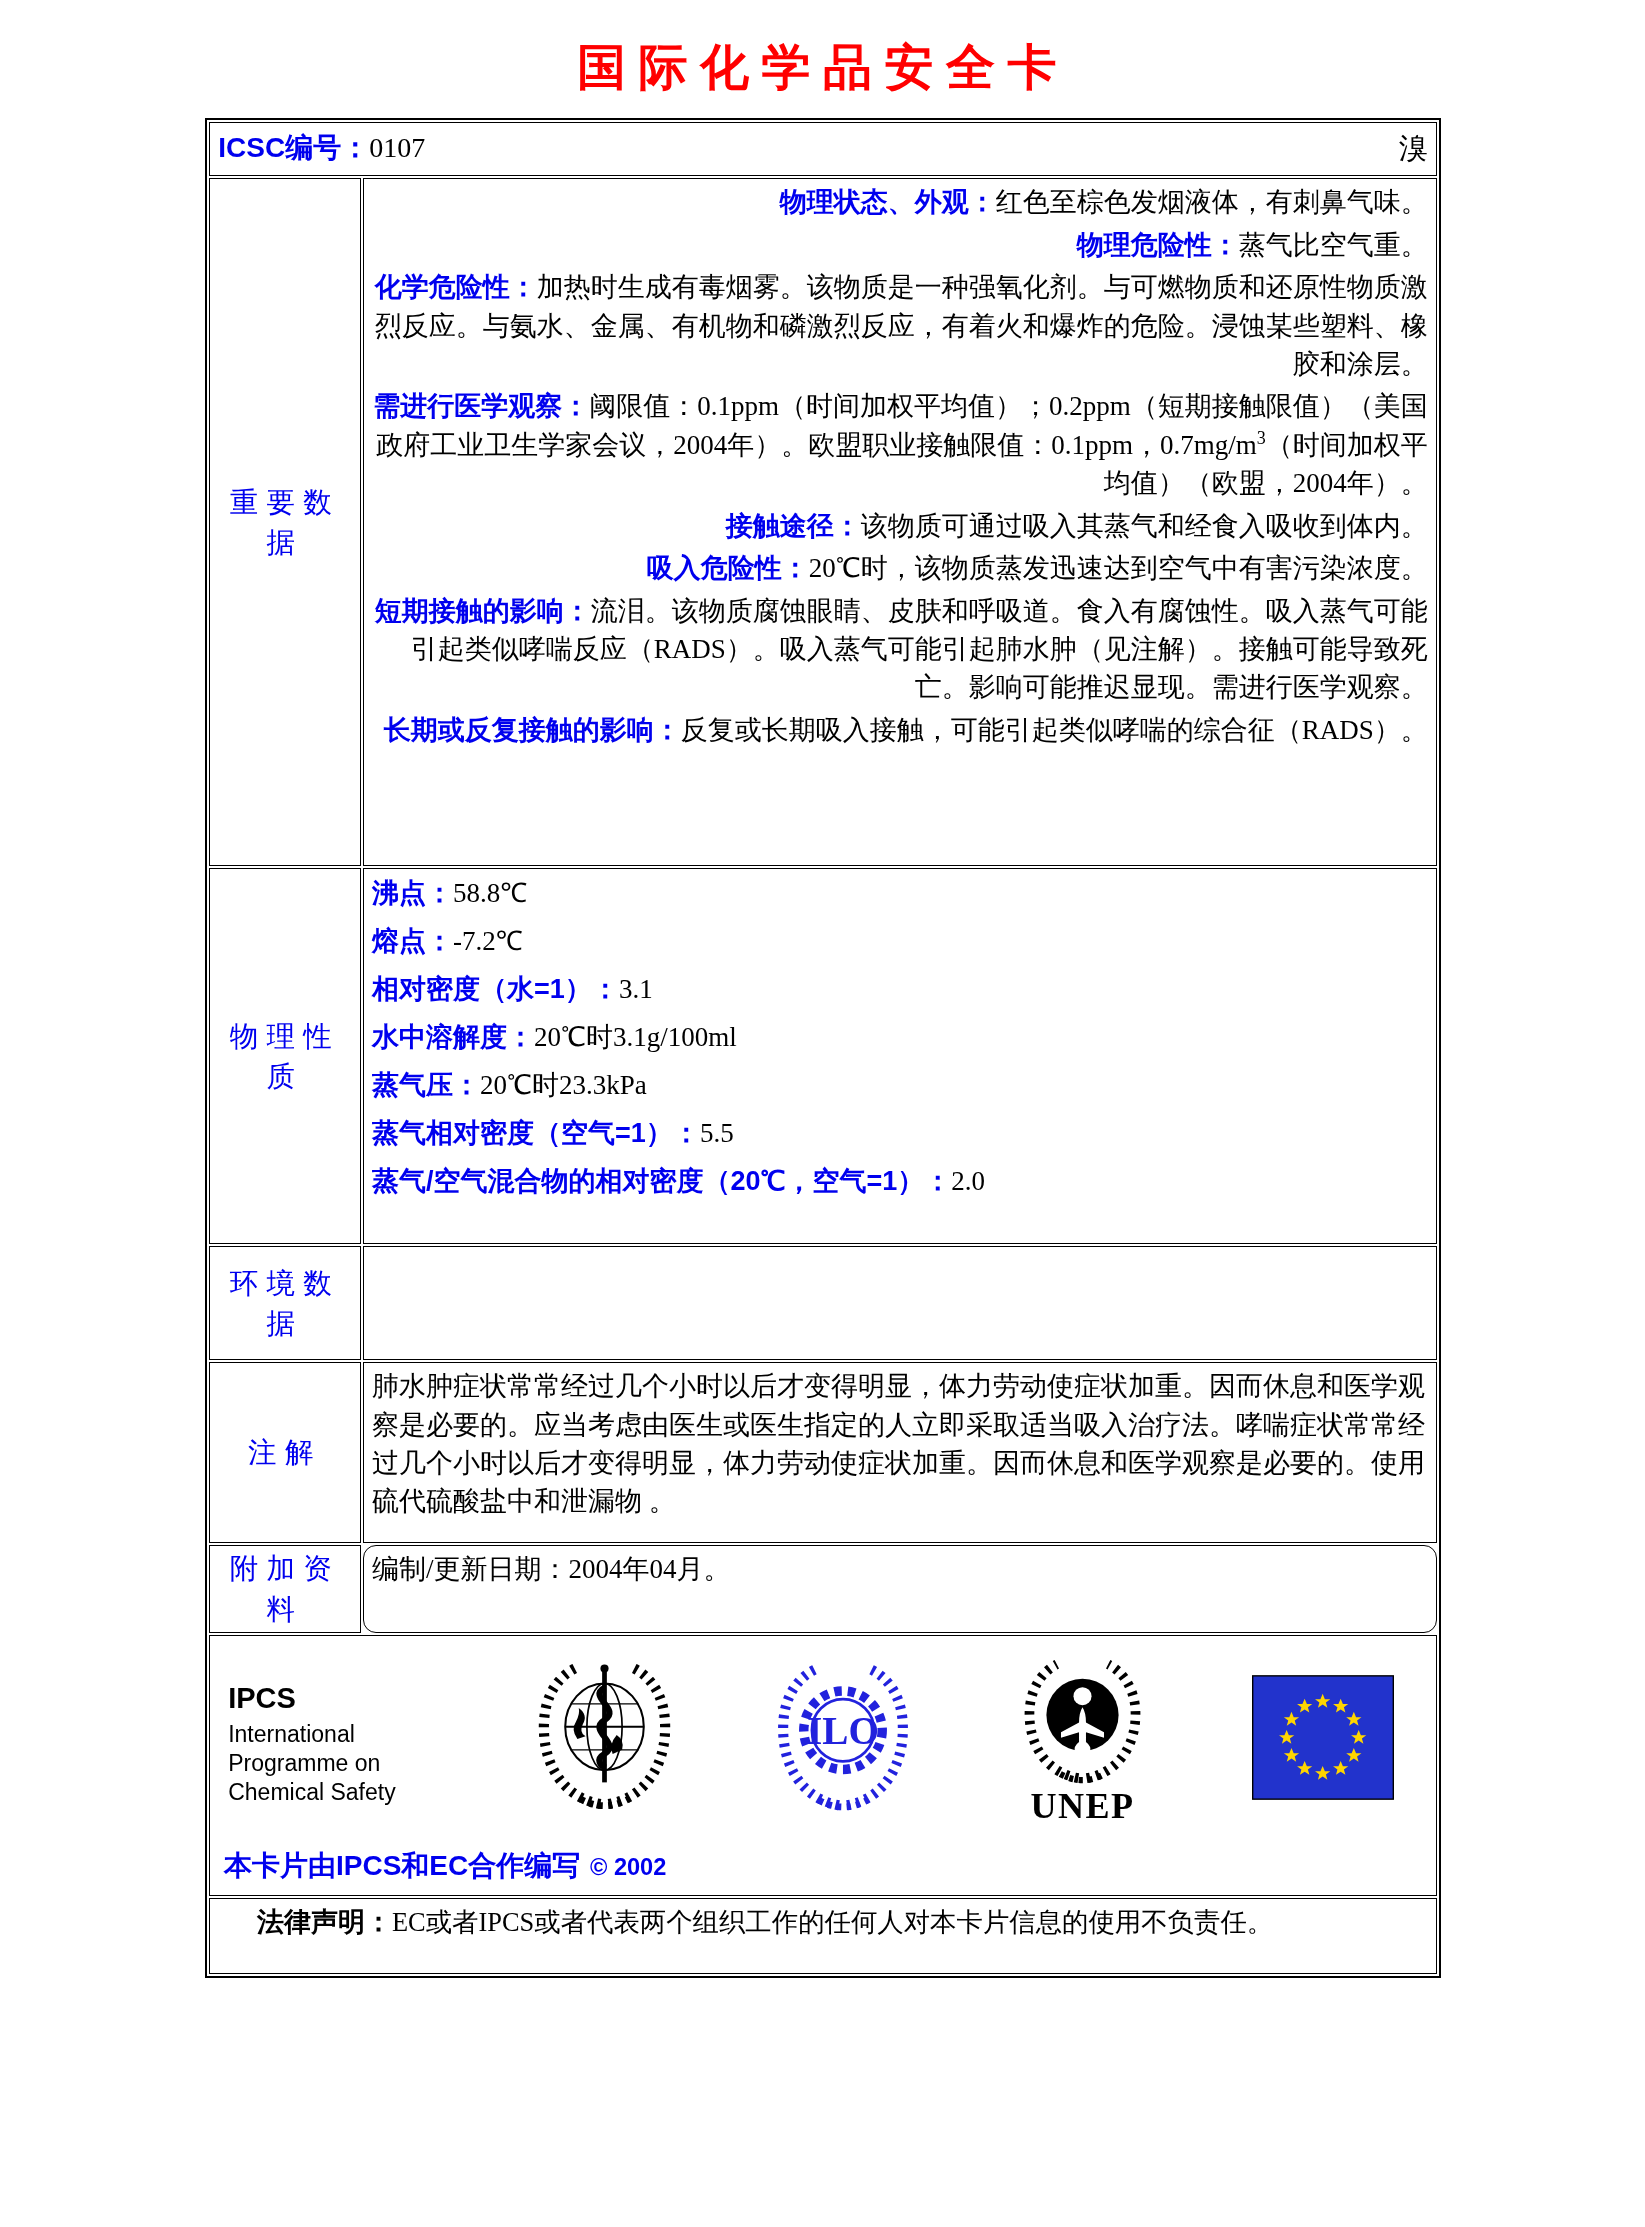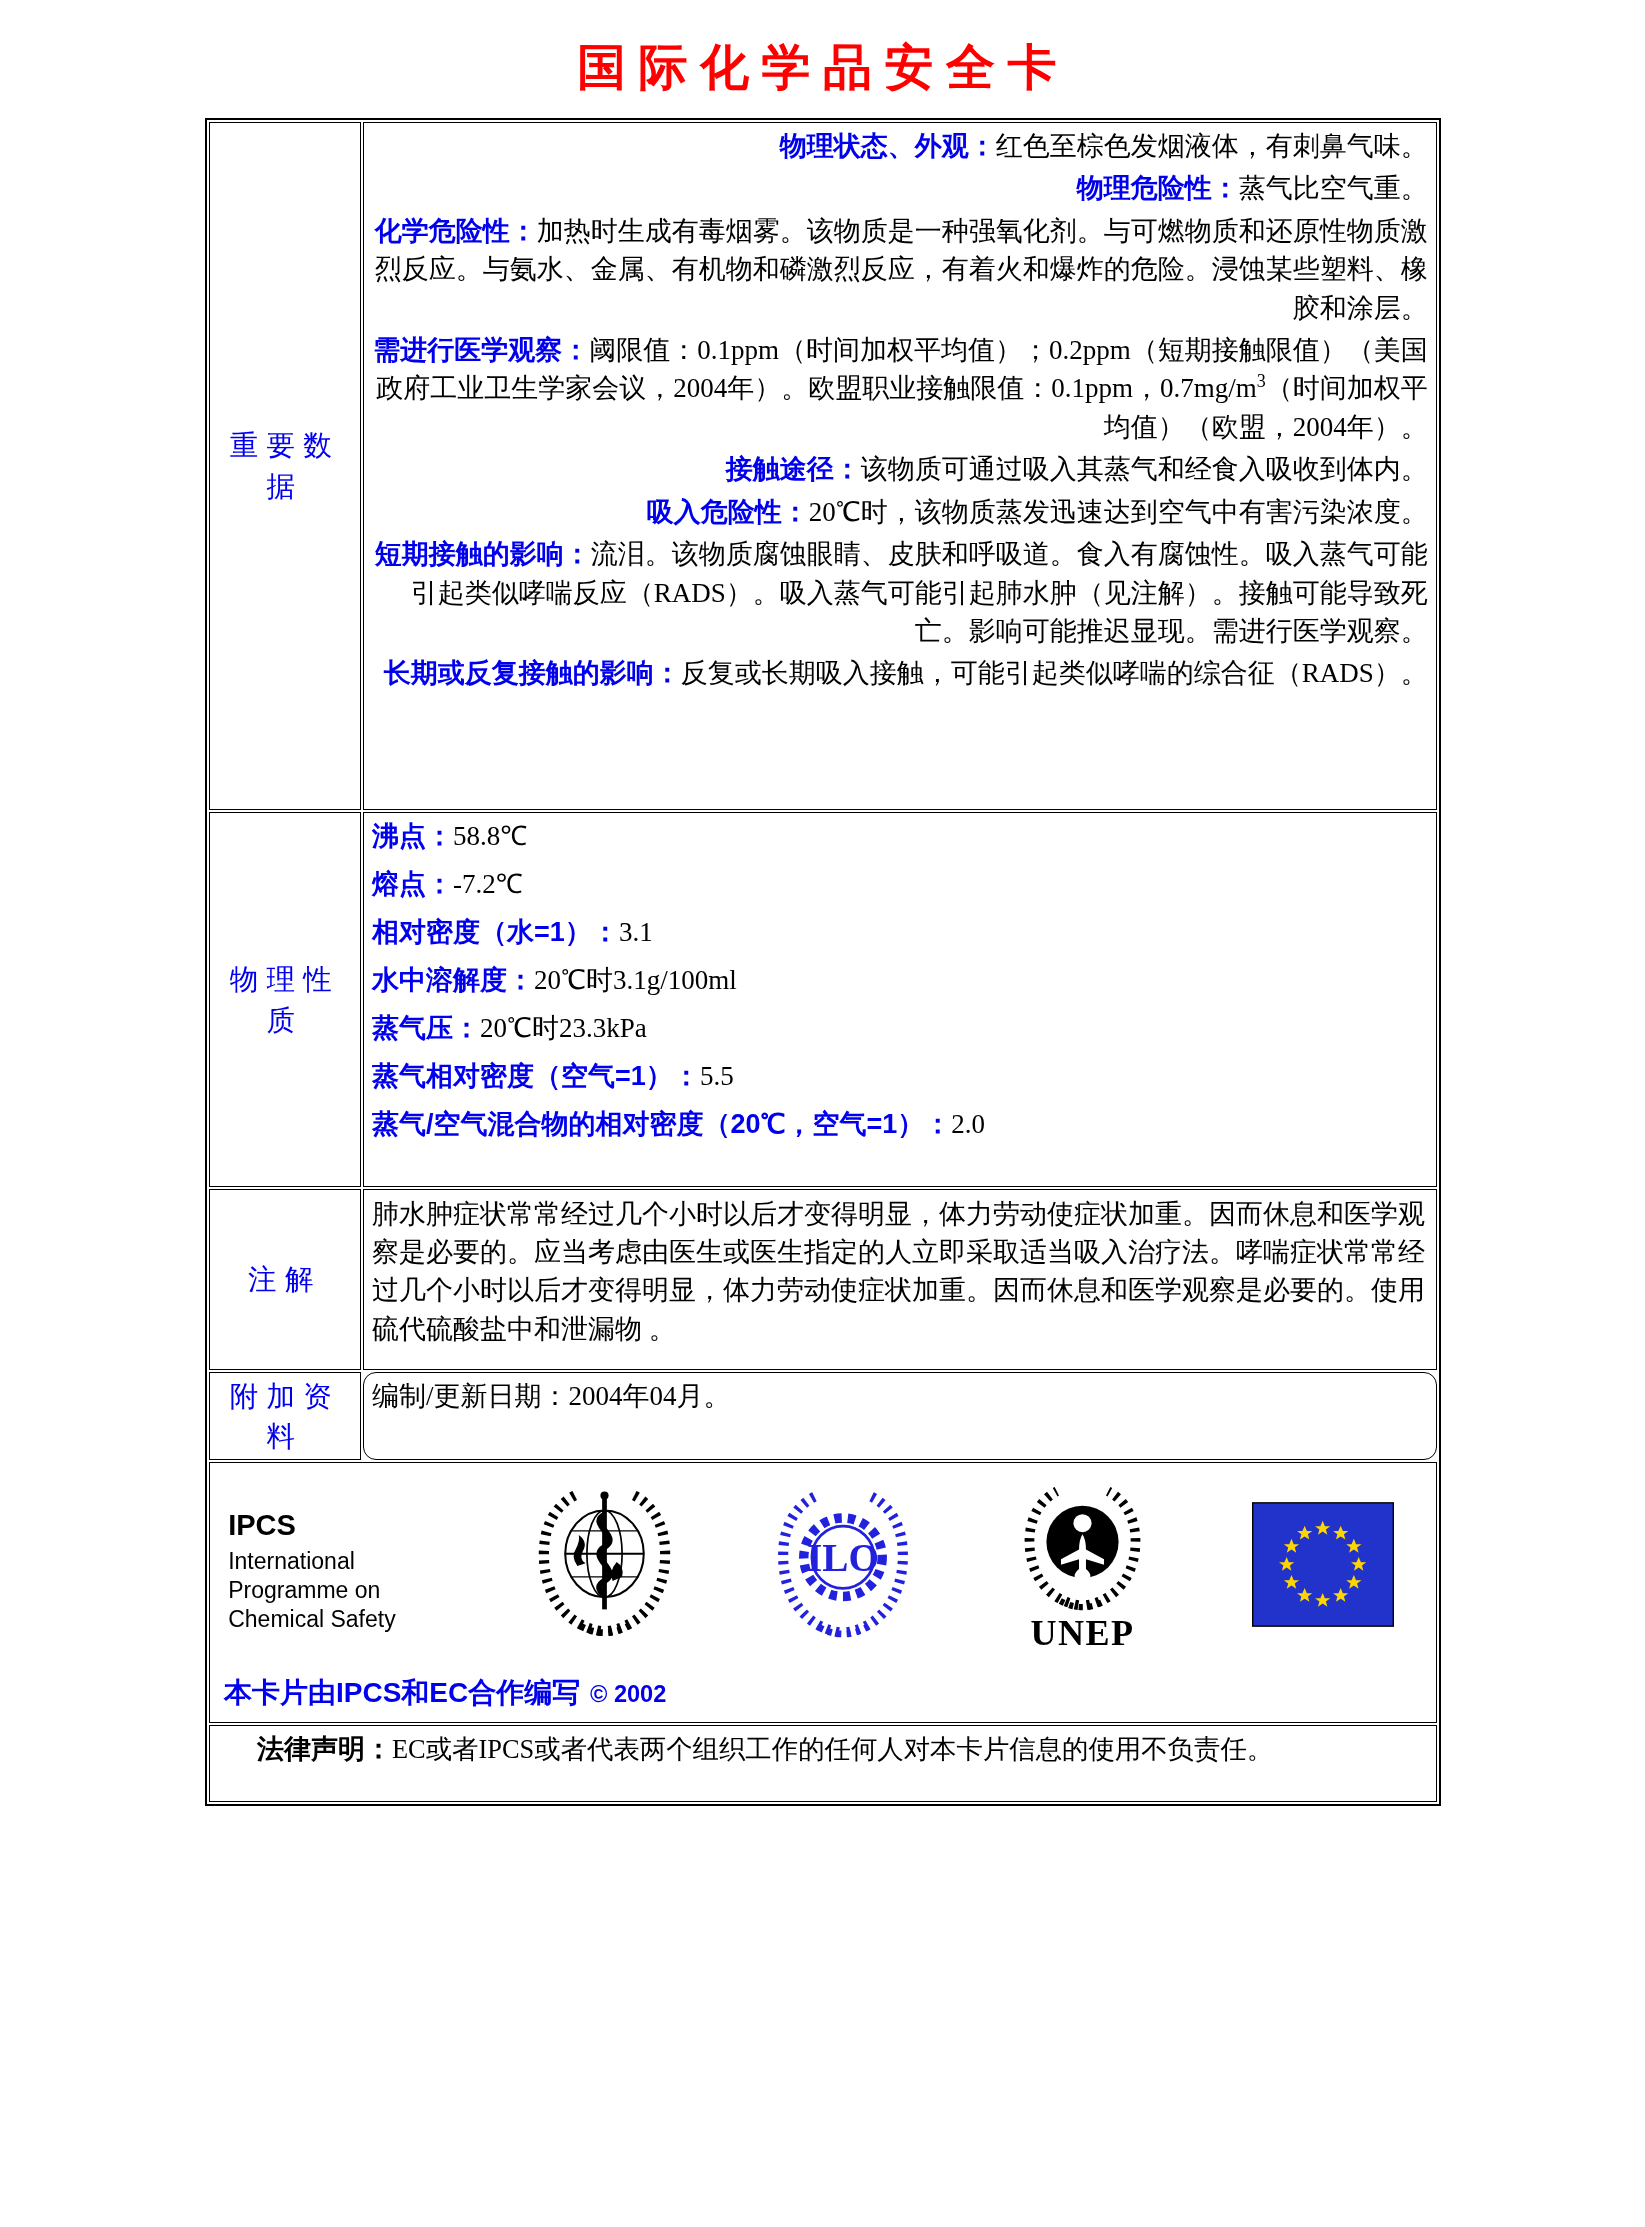--- a/index.html
+++ b/index.html
@@ -38,20 +38,26 @@
   svg text{font-family:"Liberation Serif",serif;}
 </style>
 </head>
 <body>
 
 <div class="page-title">国际化学品安全卡</div>
 
 <table class="card">
 
   <tbody>
+      <tr class="icsc-row">
+    <td colspan="2">
+      <span class="blue-label">ICSC编号：</span><span class="icsc-num">0107</span>
+      <span class="chem-name">溴</span>
+    </td>
+  </tr>
 
   <tr>
     <td class="sec-label">重要数据</td>
     <td class="c-important">
       <div class="para">
         <span class="blue-label">物理状态、外观：</span><span>红色至棕色发烟液体，有刺鼻气味。</span>
       </div>
       <div class="para">
         <span class="blue-label">物理危险性：</span><span>蒸气比空气重。</span>
       </div>
@@ -96,20 +102,24 @@
       </div>
       <div class="pp-line">
         <span class="blue-label">蒸气相对密度（空气=1）：</span><span>5.5</span>
       </div>
       <div class="pp-line">
         <span class="blue-label">蒸气/空气混合物的相对密度（20℃，空气=1）：</span><span>2.0</span>
       </div>
     </td>
   </tr>
 
+  <tr>
+    <td class="sec-label">环境数据</td>
+    <td class="c-env"></td>
+  </tr>
 
   <tr>
     <td class="sec-label">注解</td>
     <td class="c-notes">肺水肿症状常常经过几个小时以后才变得明显，体力劳动使症状加重。因而休息和医学观察是必要的。应当考虑由医生或医生指定的人立即采取适当吸入治疗法。哮喘症状常常经过几个小时以后才变得明显，体力劳动使症状加重。因而休息和医学观察是必要的。使用硫代硫酸盐中和泄漏物 。</td>
   </tr>
 
   <tr>
     <td class="sec-label">附加资料</td>
     <td class="c-add">编制/更新日期：2004年04月。</td>
   </tr>

